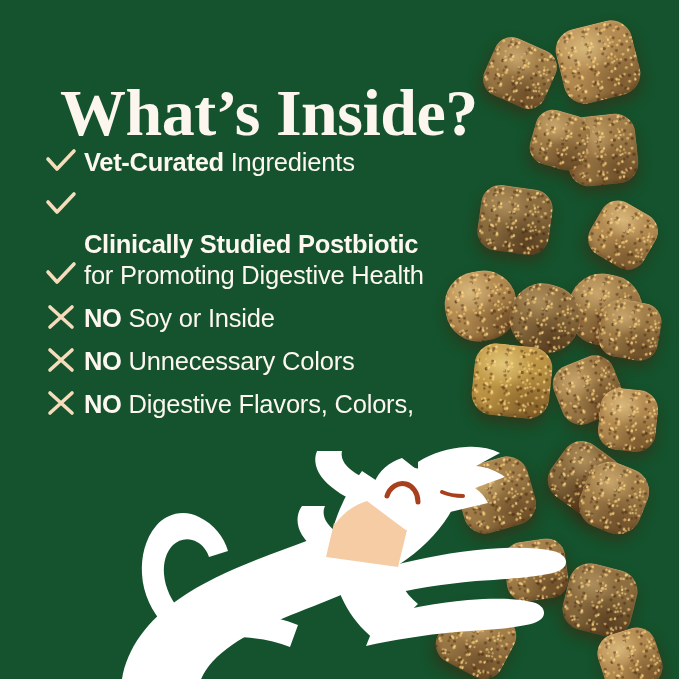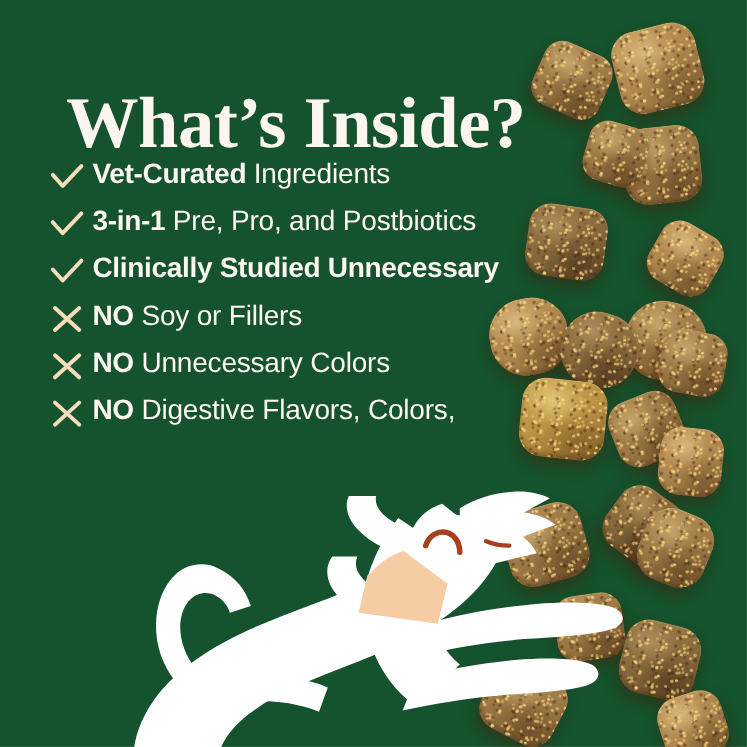--- a/index.html
+++ b/index.html
@@ -104,21 +104,21 @@
     white-space: nowrap;
   }
   #feature-list {
     position: absolute;
     left: 44px;
     top: 143px;
     width: 440px;
   }
   .feature-row {
     display: flex;
-    align-items: flex-start;
+    align-items: flex-end;
     margin-bottom: 8px;
     min-height: 35px;
   }
   .feature-icon {
     flex: 0 0 40px;
     width: 40px;
     height: 32px;
     position: relative;
     margin-top: 3px;
   }
@@ -214,42 +214,40 @@
           <div class="feature-text">
             <span class="ft-line"><b>Vet-Curated</b><span> Ingredients</span></span>
           </div>
         </div>
         <div class="feature-row">
           <div class="feature-icon">
             <svg width="34" height="30" viewBox="0 0 34 30">
               <path d="M4 13 L13 23 L30 5" fill="none" stroke="#F7DCBB" stroke-width="3.6" stroke-linecap="round" stroke-linejoin="round"></path>
             </svg>
           </div>
-          <div class="feature-text">
-            <span class="ft-line"><b>3-in-1</b><span> Pre, Pro, and Postbiotics</span></span>
-          </div>
         </div>
         <div class="feature-row">
           <div class="feature-icon">
             <svg width="34" height="30" viewBox="0 0 34 30">
               <path d="M4 13 L13 23 L30 5" fill="none" stroke="#F7DCBB" stroke-width="3.6" stroke-linecap="round" stroke-linejoin="round"></path>
             </svg>
           </div>
           <div class="feature-text">
-            <span class="ft-line"><b>Clinically Studied Unnecessary</b></span>
+            <span class="ft-line"><b>Clinically Studied Postbiotic</b></span>
+            <span class="ft-line">for Promoting Digestive Health</span>
           </div>
         </div>
         <div class="feature-row">
           <div class="feature-icon">
             <svg width="34" height="30" viewBox="0 0 34 30">
               <path d="M6 5 L28 25 M28 5 L6 25" fill="none" stroke="#F7DCBB" stroke-width="3.6" stroke-linecap="round"></path>
             </svg>
           </div>
           <div class="feature-text">
-            <span class="ft-line"><b>NO</b><span> Soy or Fillers</span></span>
+            <span class="ft-line"><b>NO</b><span> Soy or Inside</span></span>
           </div>
         </div>
         <div class="feature-row">
           <div class="feature-icon">
             <svg width="34" height="30" viewBox="0 0 34 30">
               <path d="M6 5 L28 25 M28 5 L6 25" fill="none" stroke="#F7DCBB" stroke-width="3.6" stroke-linecap="round"></path>
             </svg>
           </div>
           <div class="feature-text">
             <span class="ft-line"><b>NO</b><span> Unnecessary Colors</span></span>

